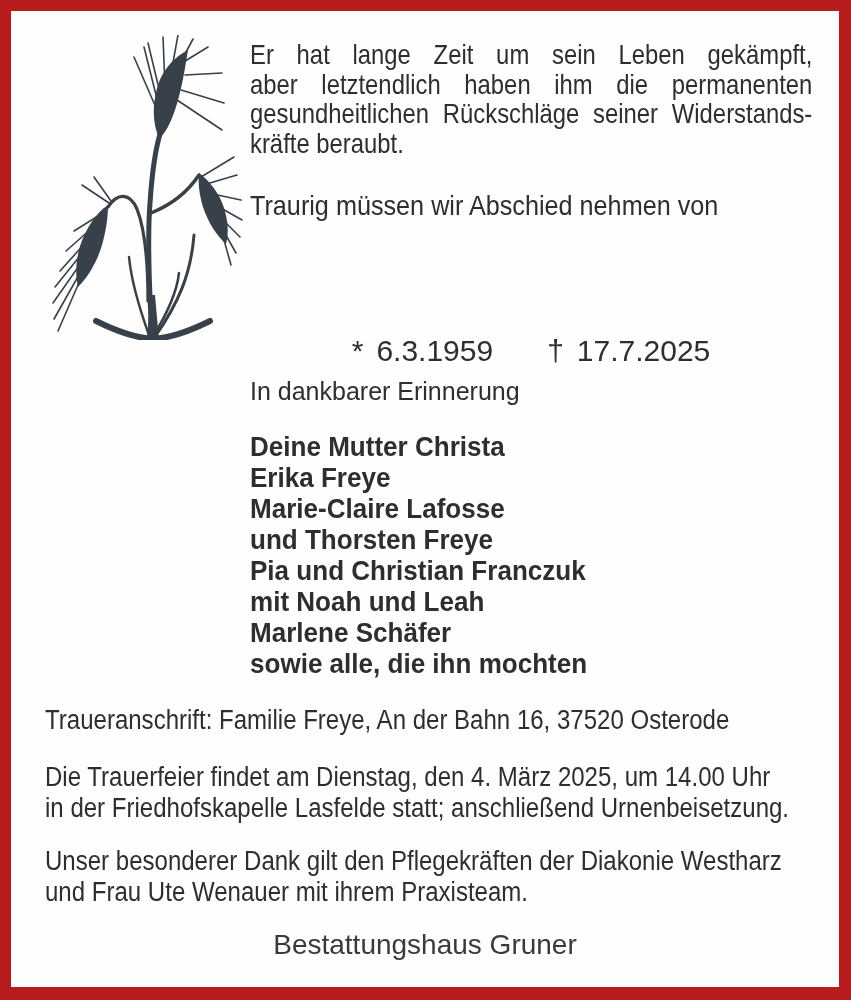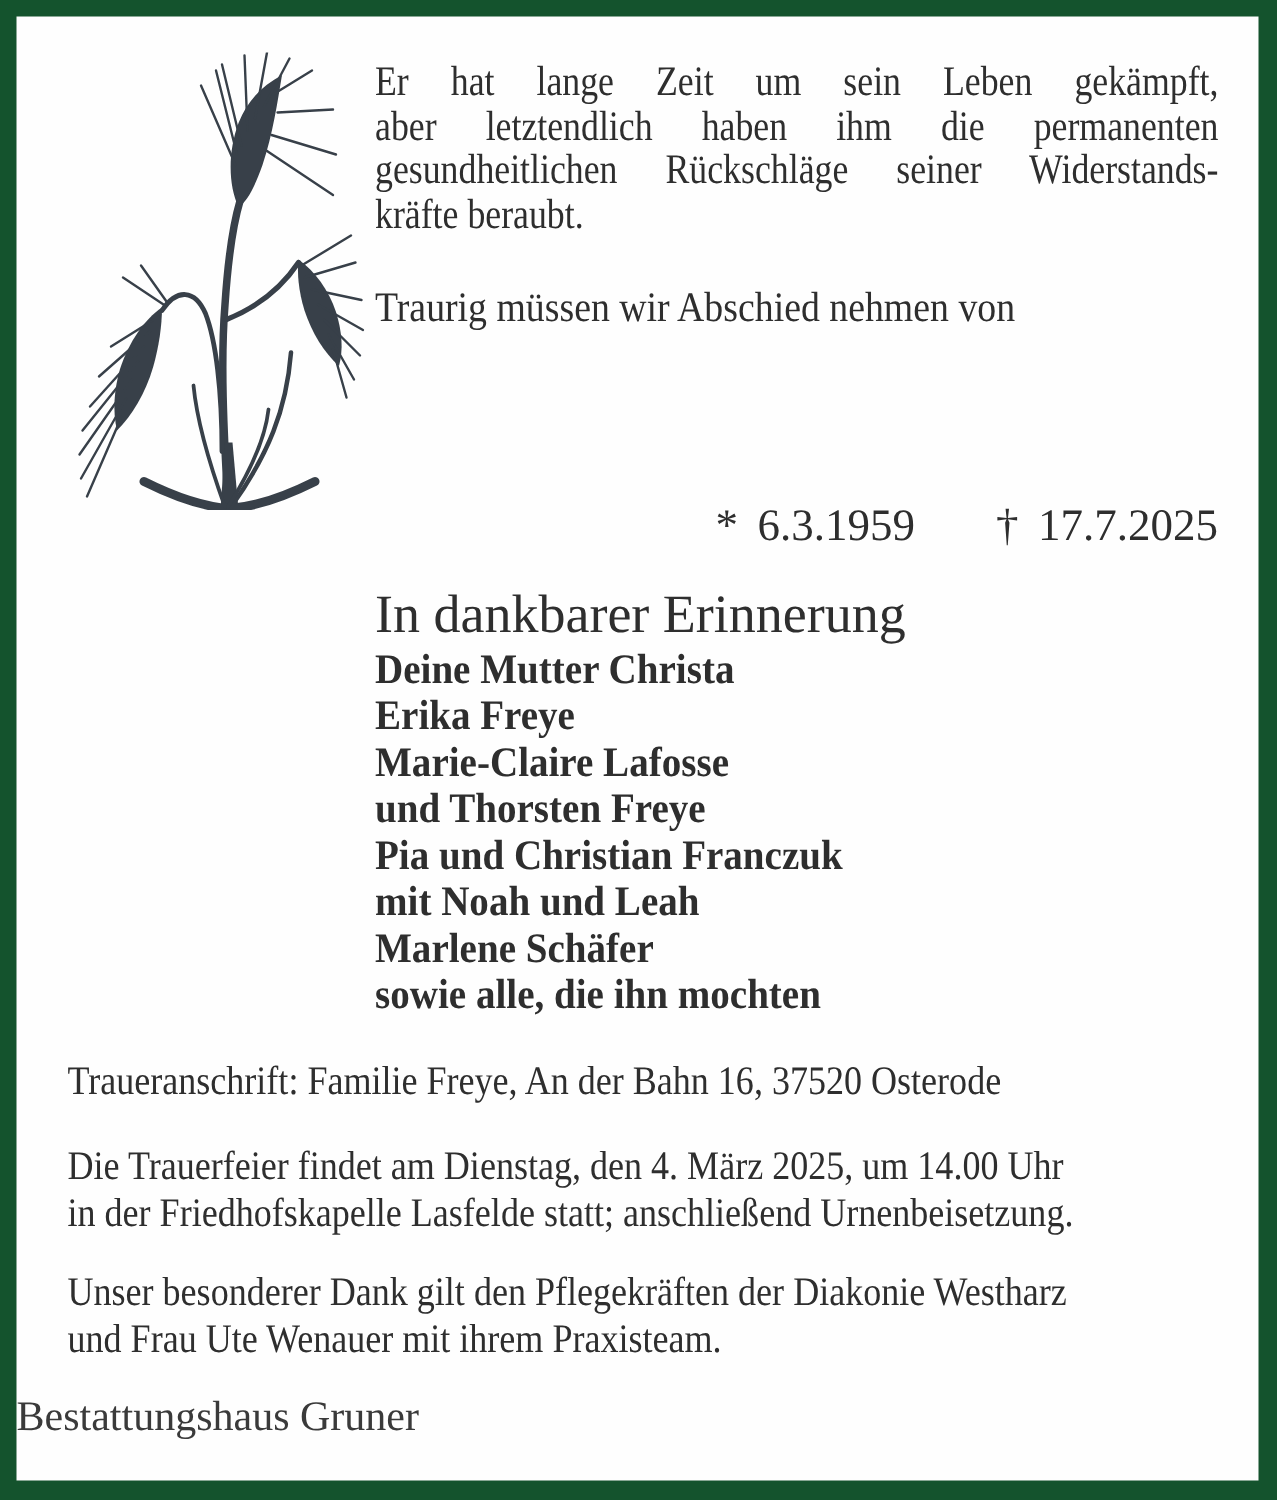--- a/index.html
+++ b/index.html
@@ -1,52 +1,52 @@
 <!DOCTYPE html>
 <html><head>
 <meta charset="utf-8">
 <style>
   html,body{margin:0;padding:0;background:#4a4a4a;}
   .page{
-    position:relative;width:851px;height:1000px;background:#14532d;
-    font-family:Liberation Serif, serif;color:#2e2e2e;overflow:hidden;
+    position:relative;width:851px;height:1000px;background:#b91c1c;
+    font-family:Liberation Sans, sans-serif;color:#2e2e2e;overflow:hidden;
   }
   .card{position:absolute;left:11px;top:11px;width:828px;height:976px;background:#fefefe;}
 
   .wheat{position:absolute;left:27px;top:24px;width:205px;height:305px;}
 
   .intro{position:absolute;left:239px;top:29px;width:660px;font-size:28px;line-height:29.6px;
          transform:scaleX(.852);transform-origin:left top;}
   .intro .jl{text-align:justify;text-align-last:justify;}
   .intro .ll{text-align:left;}
 
   .announce{position:absolute;left:239px;top:179px;font-size:28px;white-space:nowrap;
             transform:scaleX(.9);transform-origin:left top;}
 
   .name-block{position:absolute;left:213px;top:231px;width:562px;text-align:center;
               font-size:76px;font-weight:bold;line-height:1;color:#232323;}
   .name-block .inner{display:inline-block;transform:scaleX(.8);transform-origin:center top;white-space:nowrap;}
 
-  .dates{position:absolute;left:239px;top:323px;width:562px;display:flex;justify-content:flex-end;
+  .dates{position:absolute;left:239px;top:323px;width:562px;display:flex;justify-content:center;
          gap:54px;font-size:30px;}
   .dates .pair{white-space:nowrap;}
   .dates .sym{display:inline-block;margin-right:13px;}
 
-  .remember{position:absolute;left:239px;top:377px;font-size:36px;white-space:nowrap;}
+  .remember{position:absolute;left:239px;top:366px;font-size:25px;white-space:nowrap;}
 
   .mourners{position:absolute;left:239px;top:420px;font-size:28px;font-weight:bold;line-height:31px;
             white-space:nowrap;transform:scaleX(.93);transform-origin:left top;}
 
   .address{position:absolute;left:34px;top:694px;font-size:27px;white-space:nowrap;
            transform:scaleX(.89);transform-origin:left top;}
   .funeral{position:absolute;left:34px;top:751px;font-size:27px;line-height:30.5px;white-space:nowrap;
            transform:scaleX(.89);transform-origin:left top;}
   .thanks{position:absolute;left:34px;top:835px;font-size:27px;line-height:30.5px;white-space:nowrap;
           transform:scaleX(.89);transform-origin:left top;}
-  .signature{position:absolute;left:0;top:918px;width:828px;font-size:28px;color:#3a3a3a;}
+  .signature{position:absolute;left:0;top:918px;width:828px;text-align:center;font-size:28px;color:#3a3a3a;}
 </style>
 </head>
 <body>
 
 <div class="page">
   <div class="card">
 
     <svg class="wheat" viewBox="0 0 205 305" fill="none" stroke="#384049" stroke-linecap="round">
 
       <path d="M114,303 C111,250 109,205 112,168 C114,138 117,116 122,99" stroke-width="5"></path>

